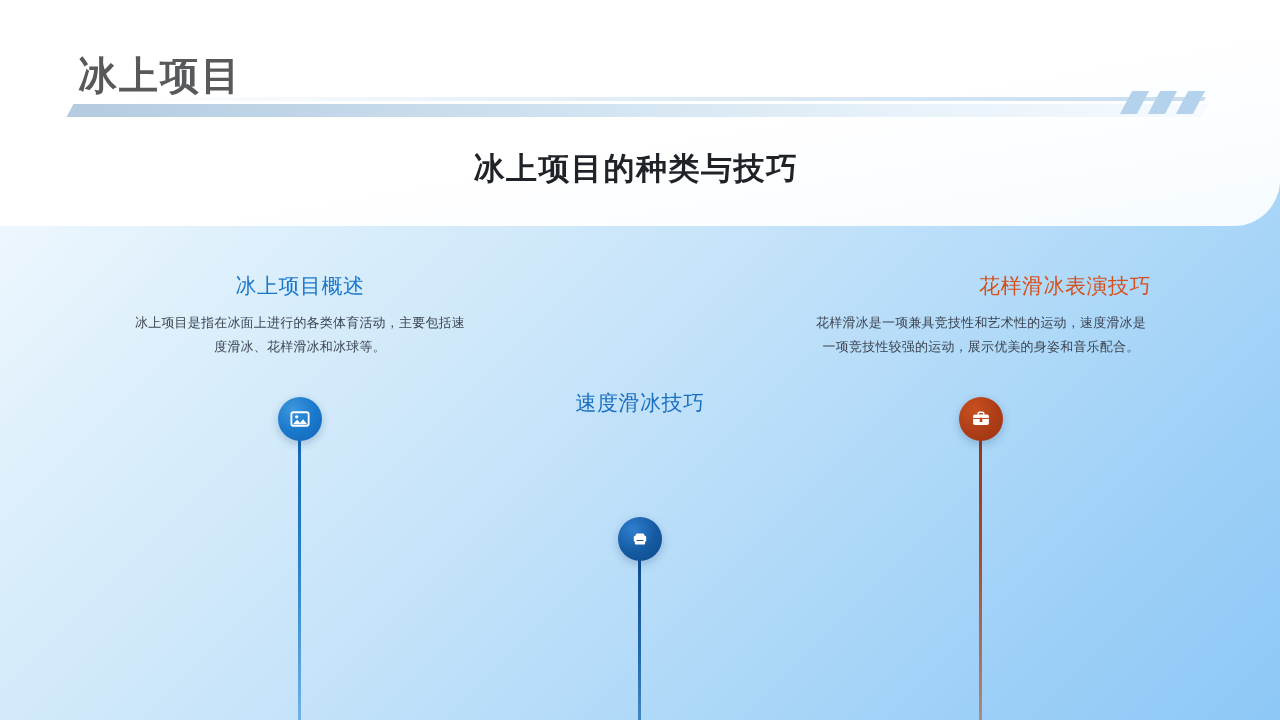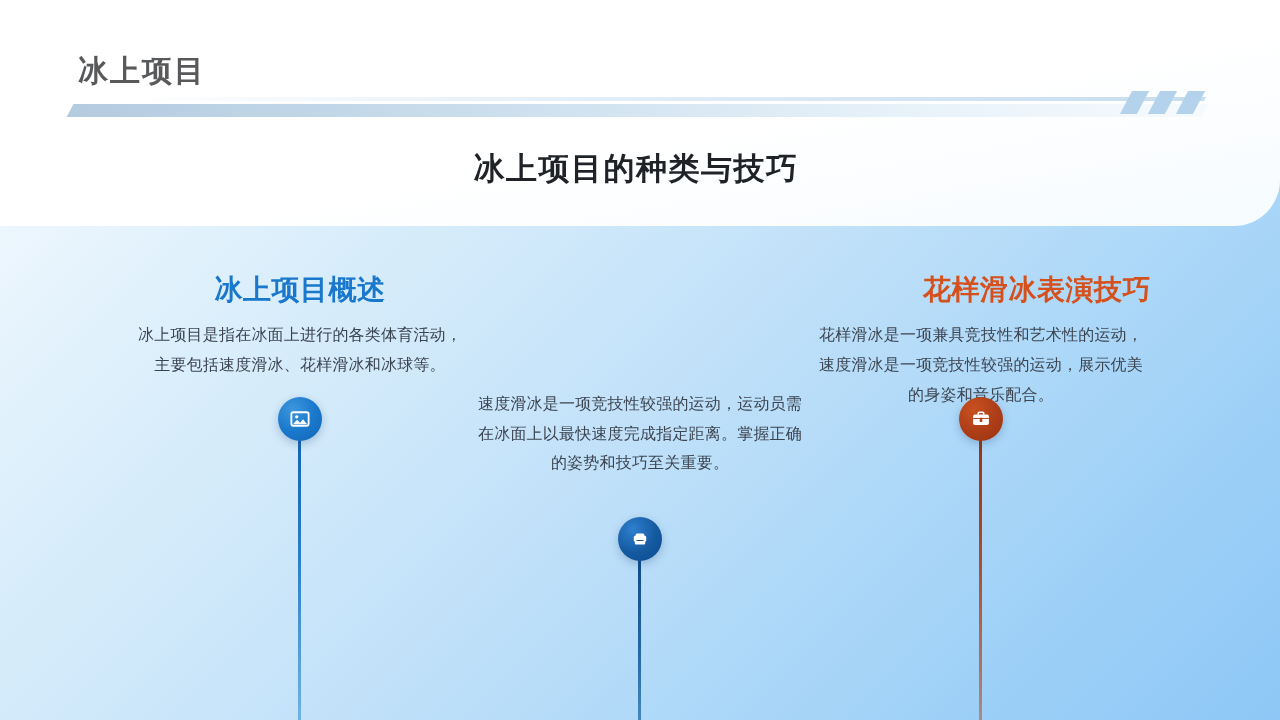--- a/index.html
+++ b/index.html
@@ -41,21 +41,21 @@
     background:
       linear-gradient(170deg, #ffffff 0%, #ffffff 55%, #fbfdff 78%, #f5fbff 100%);
     border-bottom-right-radius: 46px;
   }
 
   
   .header-title {
     position: absolute;
     left: 78px;
     top: 53px;
-    font-size: 30px;
+    font-size: 39px;
     font-weight: 700;
     letter-spacing: 2px;
     color: #58595b;
     line-height: 1.2;
     white-space: nowrap;
   }
 
   .header-bar {
     position: absolute;
     left: 70px;
@@ -119,28 +119,28 @@
 
   
   .item {
     position: absolute;
   }
   .item .card {
     position: absolute;
     text-align: center;
   }
   .card-title {
-    font-size: 28px;
-    font-weight: 700;
+    font-size: 21px;
+    font-weight: 400;
     letter-spacing: 0.5px;
     line-height: 1.3;
     margin-bottom: 12px;
   }
   .card-body {
-    font-size: 16px;
+    font-size: 13px;
     line-height: 1.85;
     color: #3c4450;
     letter-spacing: 0.2px;
   }
 
   .marker {
     position: absolute;
     width: 44px;
     height: 44px;
     border-radius: 50%;
@@ -215,21 +215,21 @@
           <rect x="2.6" y="4.6" width="18.8" height="14.8" rx="2.2" fill="none" stroke="#ffffff" stroke-width="2"></rect>
           <circle cx="8.4" cy="9.6" r="1.8" fill="#ffffff"></circle>
           <path d="M4.2 17.8l4.6-5.1 3.3 3.4 3.2-3.9 4.5 5.6z" fill="#ffffff"></path>
         </svg>
       </span>
     </div>
   </div>
 
   <div class="item" id="item2" style="left:470px; top:389px; width:340px;">
     <div class="card">
-      <div class="card-body">速度滑冰是一项竞技性较强的运动，运动员需在冰面上以最快速度完成指定距离。掌握正确的姿势和技巧至关重要。</div>
+      <div class="card-title" style="color:#1a6fc0;">速度滑冰技巧</div>
     </div>
     <div class="stem"></div>
     <div class="marker">
       <span>
         <svg width="22" height="22" viewBox="0 0 24 24" aria-hidden="true">
           <path d="M5.2 10.2c0-1.2.9-2.1 2-2.1.2-1.5.7-2.2 2.1-2.2h5.4c1.4 0 1.9.7 2.1 2.2 1.1 0 2 .9 2 2.1v3.1c0 .8-.5 1.4-1.2 1.6v2.3c0 .5-.4.9-.9.9H7.3c-.5 0-.9-.4-.9-.9v-2.3c-.7-.2-1.2-.8-1.2-1.6z" fill="#ffffff"></path>
           <path d="M8.6 13.6h6.8" stroke="#1a5a9e" stroke-width="1.1" stroke-linecap="round"></path>
         </svg>
       </span>
     </div>

